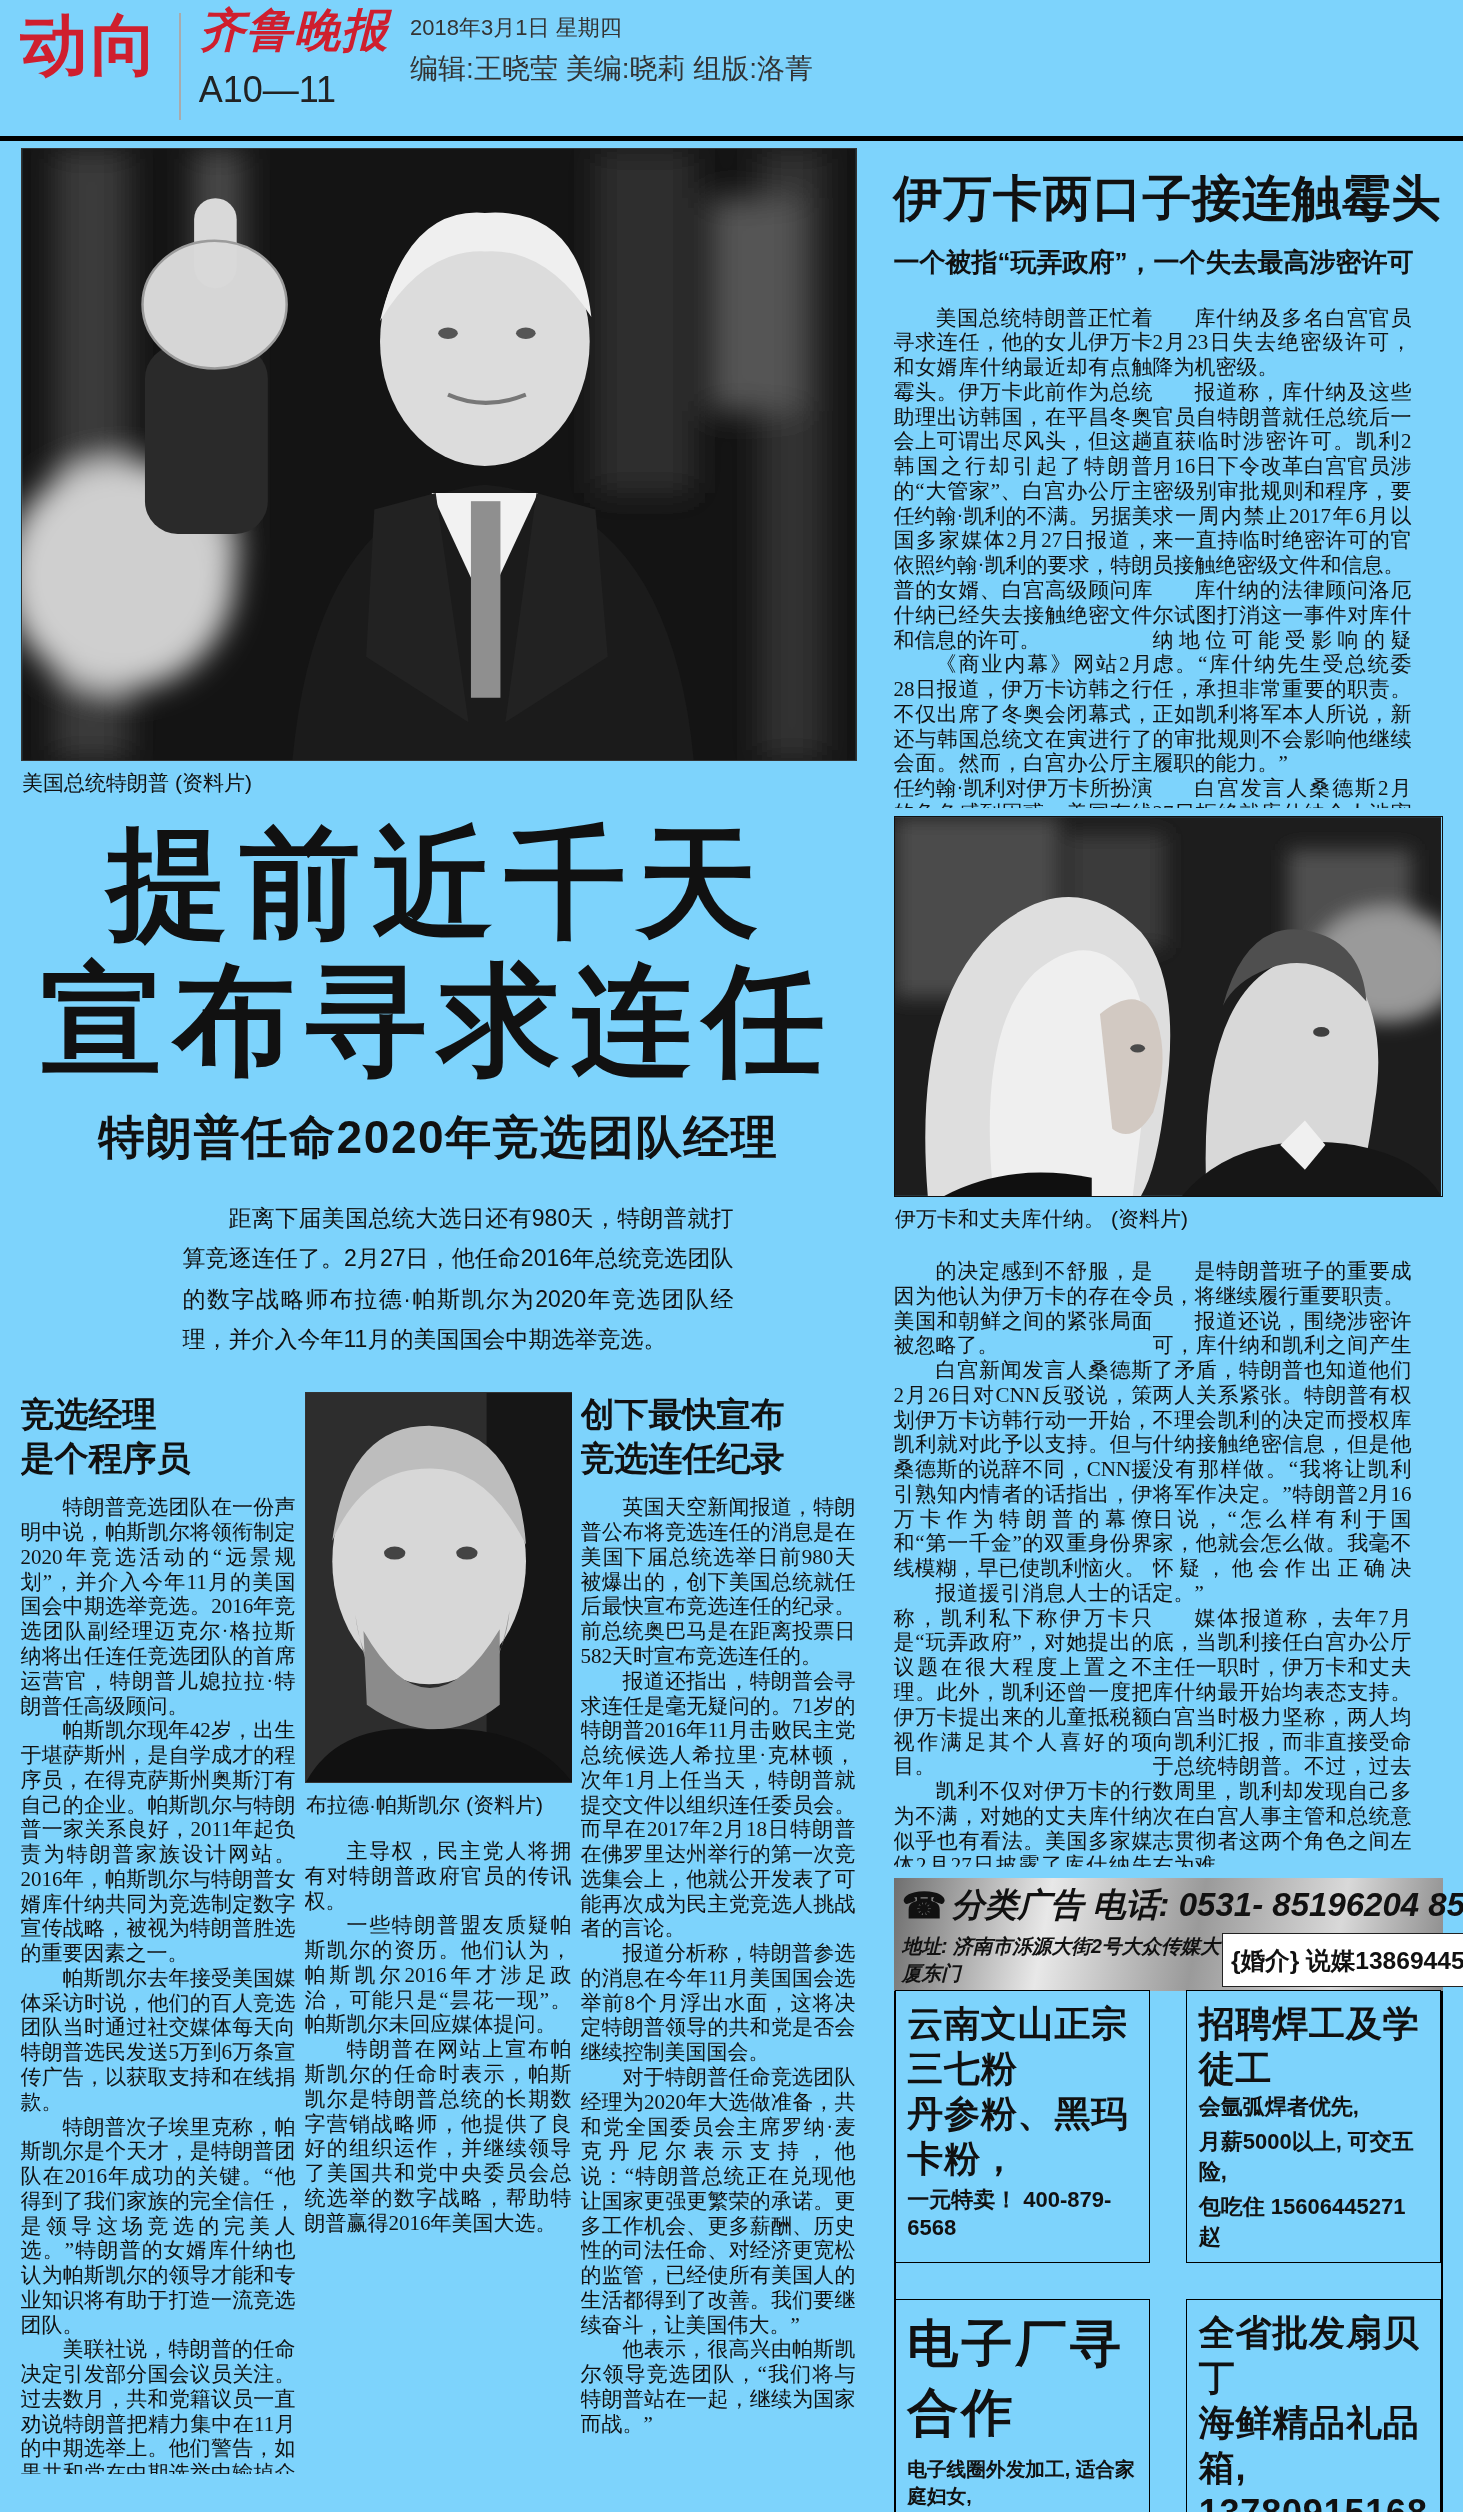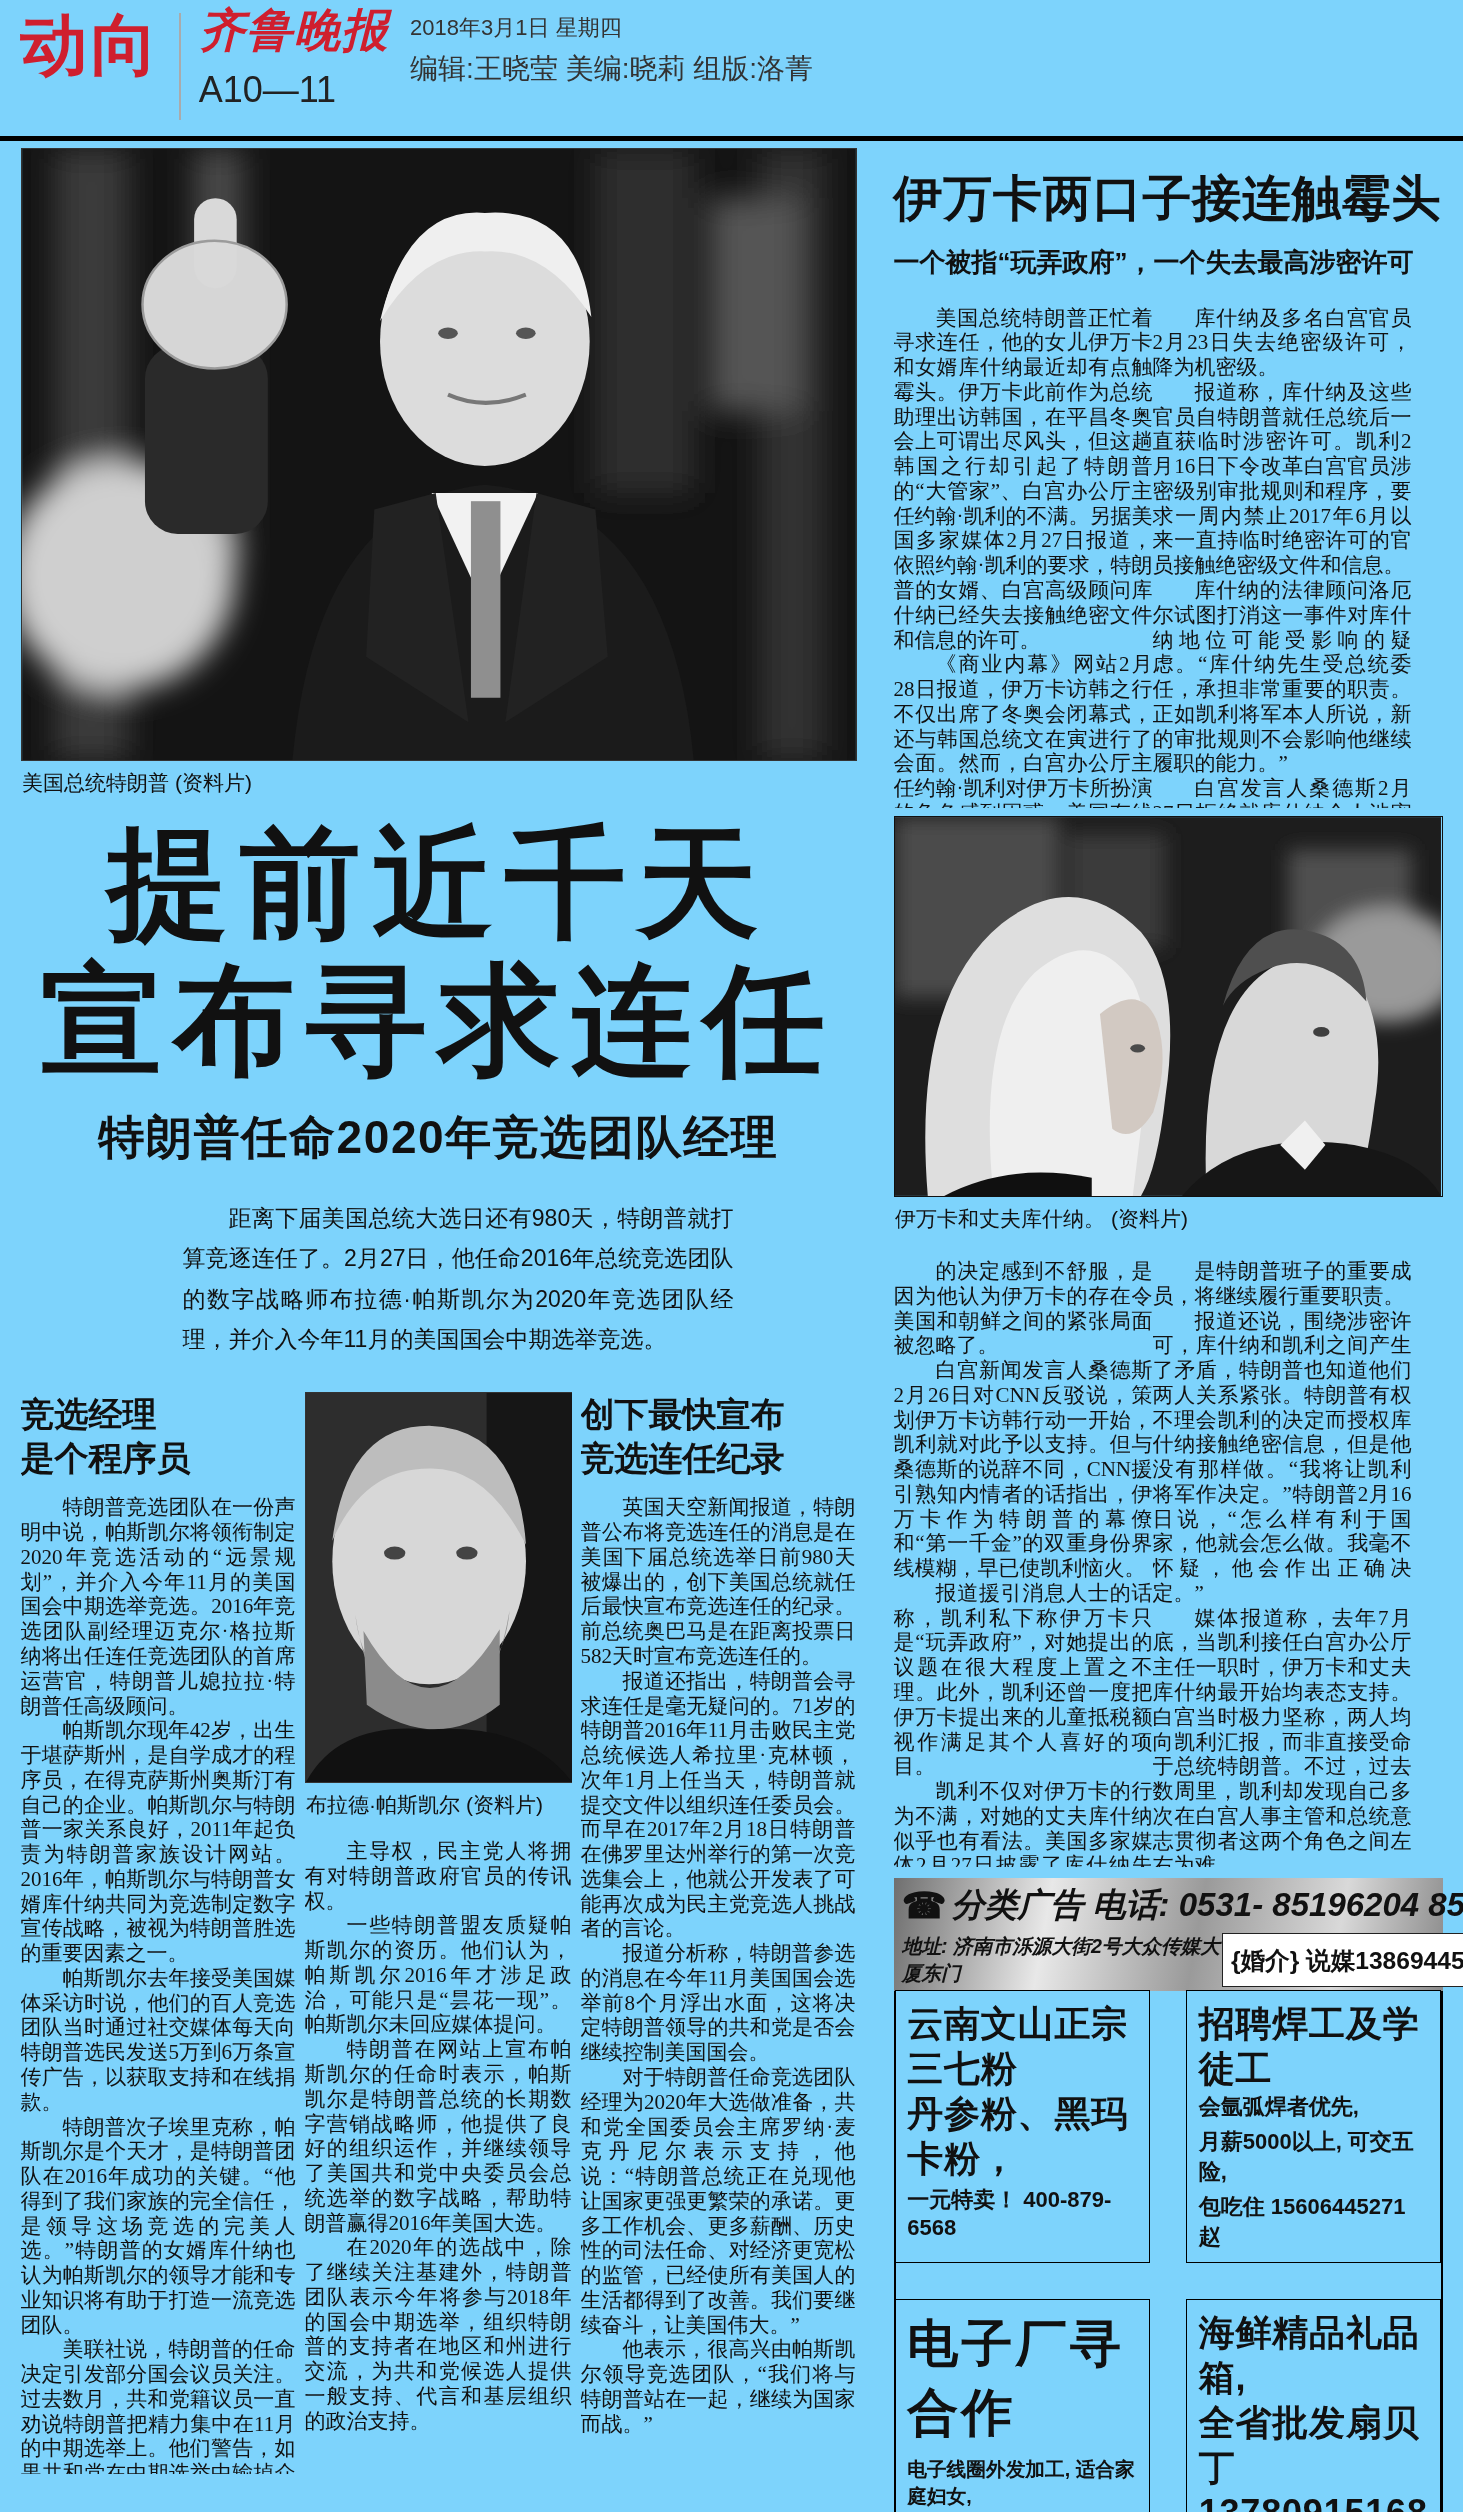--- a/index.html
+++ b/index.html
@@ -166,21 +166,20 @@
               <path d="M60 270 Q80 400 150 400 Q225 400 248 265 Q240 360 150 368 Q70 362 60 270 Z" fill="#969696"></path>
               <path d="M70 290 Q150 430 236 288 L236 380 Q160 440 74 380 Z" fill="#8b8b8b"></path>
               <path d="M0 474 Q40 400 150 410 Q270 402 324 474 Z" fill="#111"></path>
             </svg>
           </div>
           <div class="caption">布拉德·帕斯凯尔 (资料片)</div>
           <div class="body-text" style="margin-top:19.7px;">
               <p>主导权，民主党人将拥有对特朗普政府官员的传讯权。</p>
               <p>一些特朗普盟友质疑帕斯凯尔的资历。他们认为，帕斯凯尔2016年才涉足政治，可能只是“昙花一现”。帕斯凯尔未回应媒体提问。</p>
               <p>特朗普在网站上宣布帕斯凯尔的任命时表示，帕斯凯尔是特朗普总统的长期数字营销战略师，他提供了良好的组织运作，并继续领导了美国共和党中央委员会总统选举的数字战略，帮助特朗普赢得2016年美国大选。</p>
-              <p>在2020年的选战中，除了继续关注基建外，特朗普团队表示今年将参与2018年的国会中期选举，组织特朗普的支持者在地区和州进行交流，为共和党候选人提供一般支持、代言和基层组织的政治支持。</p>
             </div>
         </div>
 
         <div class="col c3">
           <h3 class="colhead">
             <span>创下最快宣布</span><br>
             <span>竞选连任纪录</span>
           </h3>
           <div class="body-text">
               <p>英国天空新闻报道，特朗普公布将竞选连任的消息是在美国下届总统选举日前980天被爆出的，创下美国总统就任后最快宣布竞选连任的纪录。前总统奥巴马是在距离投票日582天时宣布竞选连任的。</p>
@@ -284,22 +283,22 @@
             <div class="ad-line" style="margin-top:1.6px;">会氩弧焊者优先,</div>
             <div class="ad-line">月薪5000以上, 可交五险,</div>
             <div class="ad-line">包吃住 15606445271 赵</div>
           </div>
           <div class="ad-cell">
             <div class="ad-t-huge">电子厂寻合作</div>
             <div class="ad-line-sm">电子线圈外发加工, 适合家庭妇女,</div>
             <div class="ad-line-sm">需办小型加工厂 电话: 0537－4256555</div>
           </div>
           <div class="ad-cell">
+            <div class="ad-t-big">全省批发扇贝丁</div>
             <div class="ad-t-big">海鲜精品礼品箱,</div>
-            <div class="ad-t-big">全省批发扇贝丁</div>
             <div class="ad-t-big">13780915168</div>
           </div>
         </div>
 
       </div>
 
     </div>
   </div>
 </div>
 

